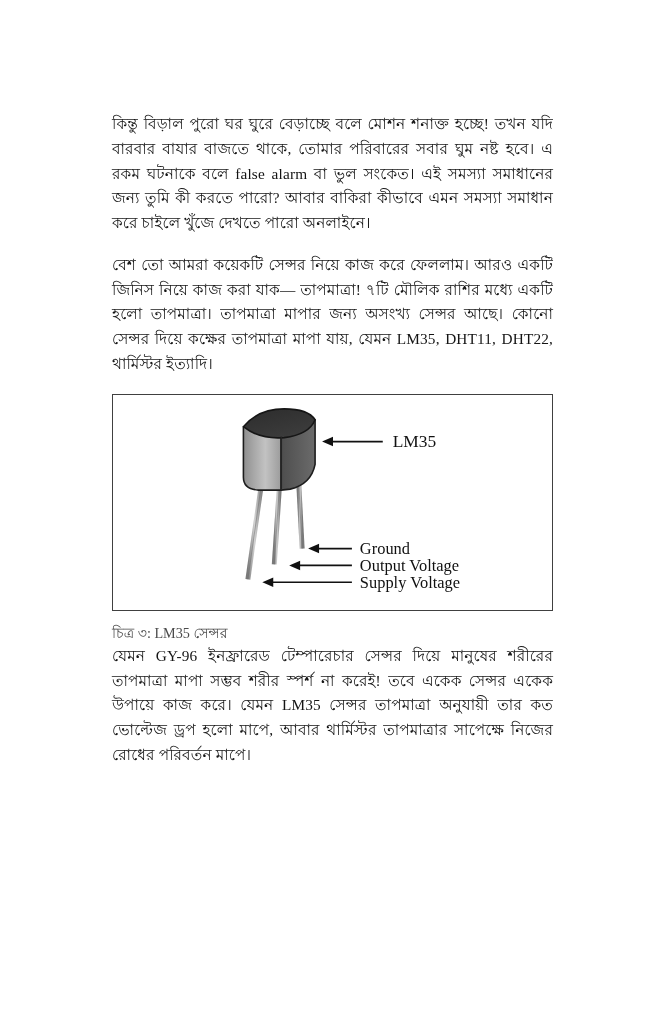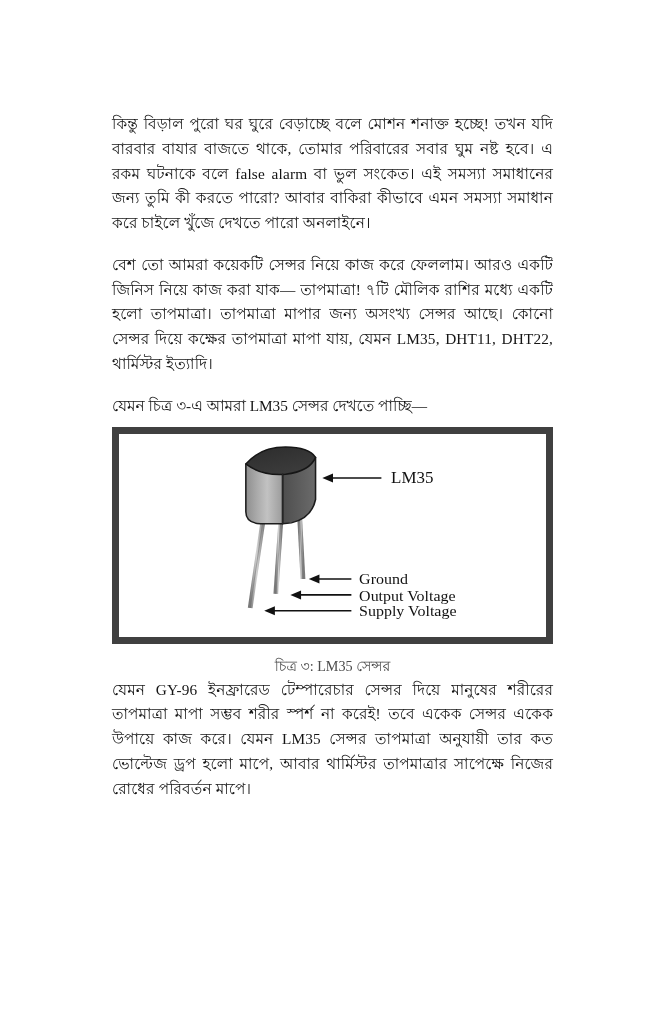--- a/index.html
+++ b/index.html
@@ -50,34 +50,34 @@
     line-height: 1.62;
     color: #141414;
   }
 
   
   .figure-box {
     position: relative;
     width: 441px;
     height: 217px;
     box-sizing: border-box;
-    border: 7px solid #404040;
+    border: 1px solid #404040;
     background: #ffffff;
     margin: 0;
   }
 
   .figure-svg {
     display: block;
     width: 100%;
     height: 100%;
   }
 
   .fig-caption {
     margin: 12px 0 0 0;
-    text-align: center;
+    text-align: left;
     font-size: 14.2px;
     color: #4b4b4b;
     line-height: 1.5;
   }
 
   .after-figure { margin-top: 19px; }
 
   
   .footer {
     position: absolute;
@@ -98,21 +98,20 @@
 <body>
 
 <div class="page">
 
   <div class="content">
 
     <p class="para">কিন্তু বিড়াল পুরো ঘর ঘুরে বেড়াচ্ছে বলে মোশন শনাক্ত হচ্ছে! তখন যদি বারবার বাযার বাজতে থাকে, তোমার পরিবারের সবার ঘুম নষ্ট হবে। এ রকম ঘটনাকে বলে false alarm বা ভুল সংকেত। এই সমস্যা সমাধানের জন্য তুমি কী করতে পারো? আবার বাকিরা কীভাবে এমন সমস্যা সমাধান করে চাইলে খুঁজে দেখতে পারো অনলাইনে।</p>
 
     <p class="para">বেশ তো আমরা কয়েকটি সেন্সর নিয়ে কাজ করে ফেললাম। আরও একটি জিনিস নিয়ে কাজ করা যাক— তাপমাত্রা! ৭টি মৌলিক রাশির মধ্যে একটি হলো তাপমাত্রা। তাপমাত্রা মাপার জন্য অসংখ্য সেন্সর আছে। কোনো সেন্সর দিয়ে কক্ষের তাপমাত্রা মাপা যায়, যেমন LM35, DHT11, DHT22, থার্মিস্টর ইত্যাদি।</p>
 
-    <p class="fig-intro">যেমন চিত্র ৩-এ আমরা LM35 সেন্সর দেখতে পাচ্ছি—</p>
 
     <div class="figure-box">
       <svg class="figure-svg" viewBox="0 0 441 217" preserveAspectRatio="none">
         <defs>
           <linearGradient id="leftFaceGrad" x1="0" y1="0" x2="1" y2="0">
             <stop offset="0%" stop-color="#8e8e8e"></stop>
             <stop offset="28%" stop-color="#a8a8a8"></stop>
             <stop offset="58%" stop-color="#c2c2c2"></stop>
             <stop offset="100%" stop-color="#9b9b9b"></stop>
           </linearGradient>

